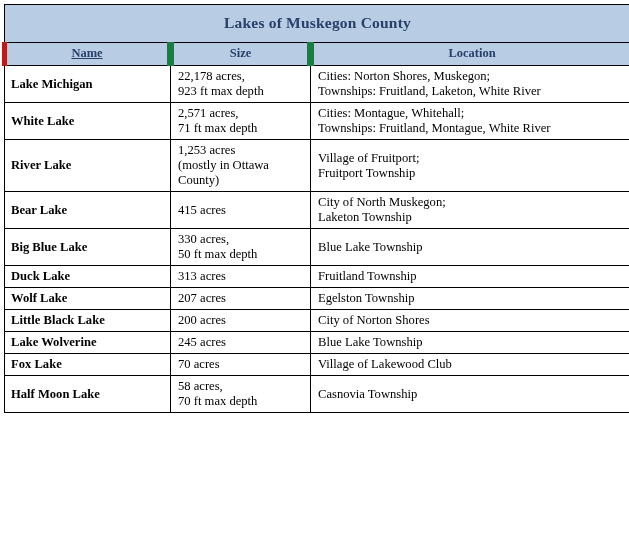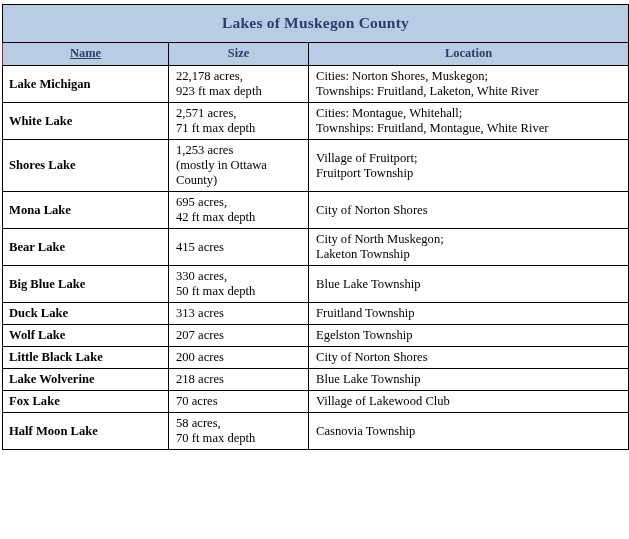--- a/index.html
+++ b/index.html
@@ -49,24 +49,24 @@
 
   
   tr.head-row th {
     background: #b8cce4;
     color: #28416b;
     font-weight: bold;
     font-size: 12.5px;
     text-align: center;
     padding: 3px 4px 4px 4px;
     border-bottom: 1.5px solid #000000;
-    border-left: 1px solid #15803d;
+    border-left: 7px solid #15803d;
     border-right: 1px solid #000000;
   }
-  tr.head-row th.first { border-left: 1px solid #b91c1c; text-decoration: underline; }
+  tr.head-row th.first { border-left: 5px solid #b91c1c; text-decoration: underline; }
 
   
   tbody td {
     background: #ffffff;
     color: #000000;
     font-size: 12.6px;
     line-height: 15px;
     border-bottom: 1px solid #000000;
     border-left: 1px solid #000000;
     border-right: 1px solid #000000;
@@ -137,46 +137,34 @@
             <span class="line">2,571 acres,</span>
             <span class="line">71 ft max depth</span>
           </td>
           <td class="loc-cell">
             <span class="line">Cities: Montague, Whitehall;</span>
             <span class="line">Townships: Fruitland, Montague, White River</span>
           </td>
         </tr>
         <tr>
           <td class="name-cell">
-            <span class="line">Shores Lake</span>
+            <span class="line">River Lake</span>
           </td>
           <td class="size-cell">
             <span class="line">1,253 acres</span>
             <span class="line">(mostly in Ottawa</span>
             <span class="line">County)</span>
           </td>
           <td class="loc-cell">
             <span class="line">Village of Fruitport;</span>
             <span class="line">Fruitport Township</span>
           </td>
         </tr>
         <tr>
           <td class="name-cell">
-            <span class="line">Mona Lake</span>
-          </td>
-          <td class="size-cell">
-            <span class="line">695 acres,</span>
-            <span class="line">42 ft max depth</span>
-          </td>
-          <td class="loc-cell">
-            <span class="line">City of Norton Shores</span>
-          </td>
-        </tr>
-        <tr>
-          <td class="name-cell">
             <span class="line">Bear Lake</span>
           </td>
           <td class="size-cell mid">
             <span class="line">415 acres</span>
           </td>
           <td class="loc-cell">
             <span class="line">City of North Muskegon;</span>
             <span class="line">Laketon Township</span>
           </td>
         </tr>
@@ -223,21 +211,21 @@
           </td>
           <td class="loc-cell">
             <span class="line">City of Norton Shores</span>
           </td>
         </tr>
         <tr>
           <td class="name-cell">
             <span class="line">Lake Wolverine</span>
           </td>
           <td class="size-cell mid">
-            <span class="line">218 acres</span>
+            <span class="line">245 acres</span>
           </td>
           <td class="loc-cell">
             <span class="line">Blue Lake Township</span>
           </td>
         </tr>
         <tr>
           <td class="name-cell">
             <span class="line">Fox Lake</span>
           </td>
           <td class="size-cell mid">

